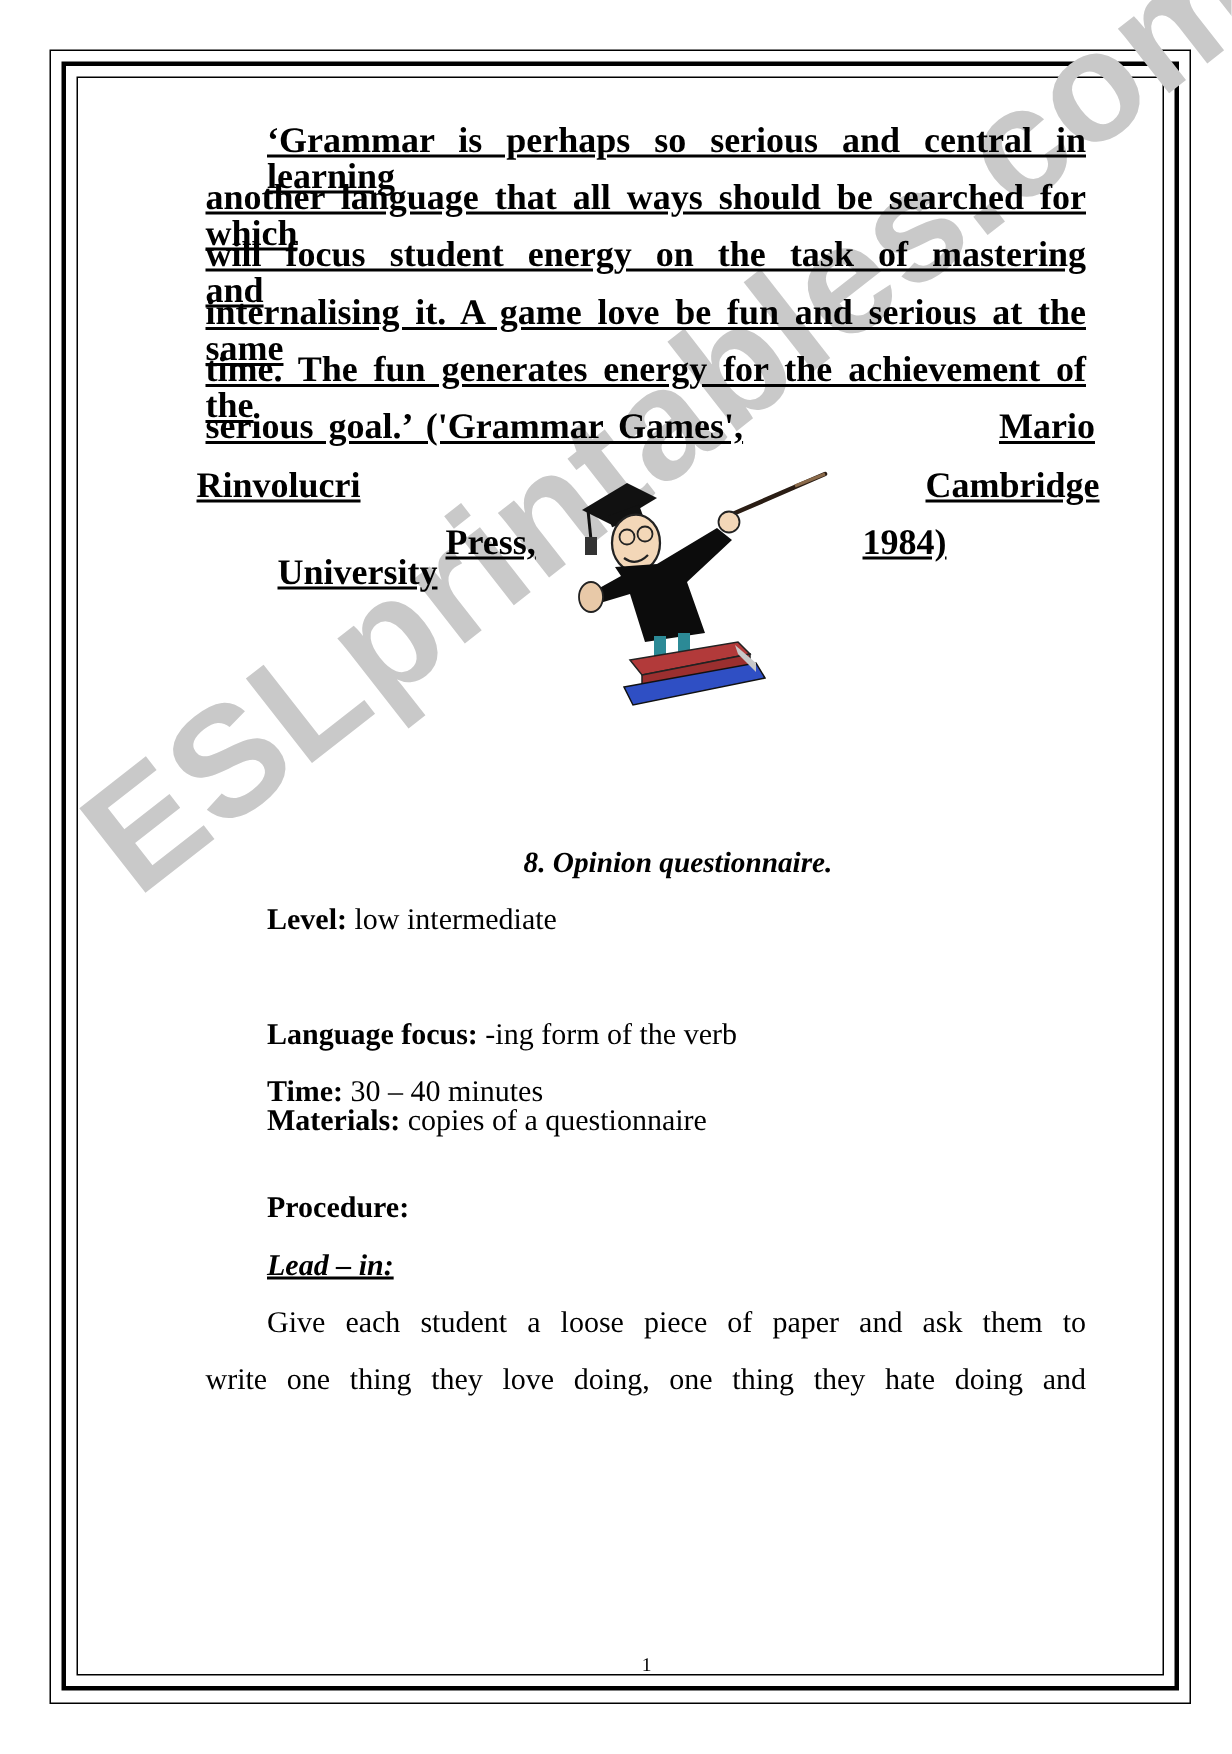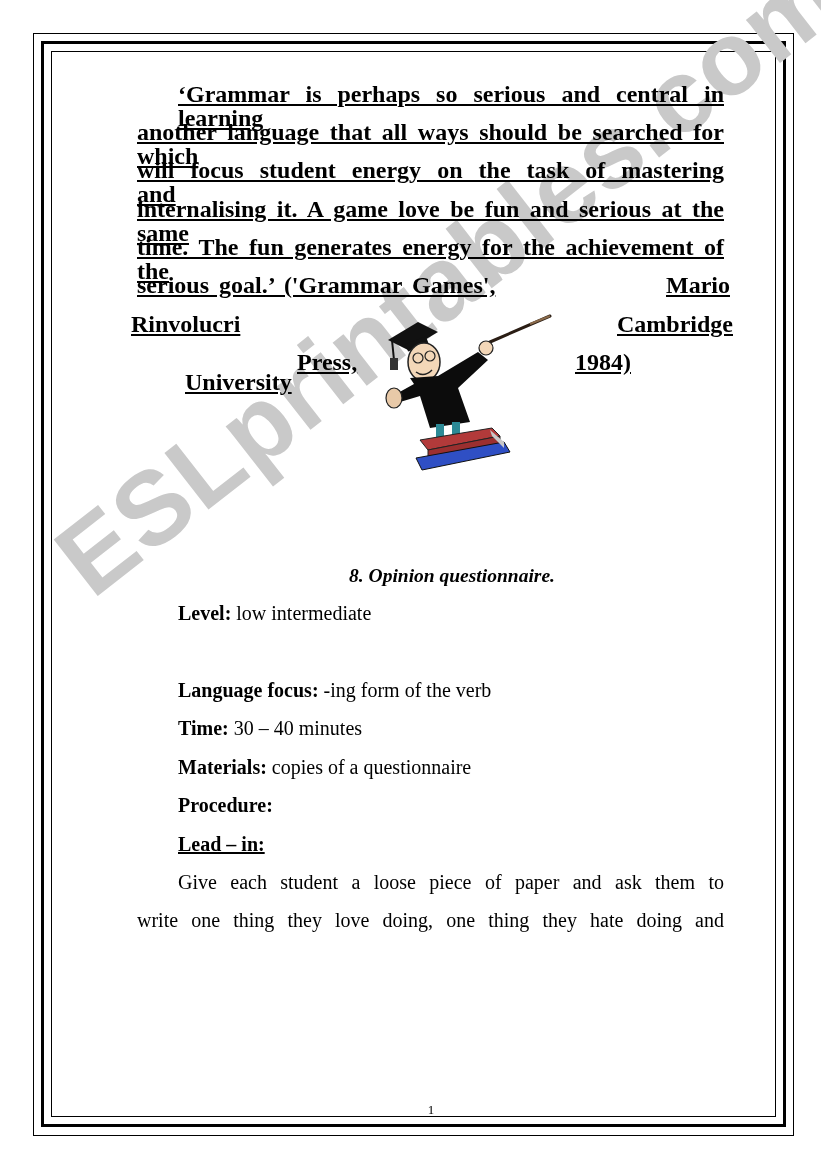--- a/index.html
+++ b/index.html
@@ -22,21 +22,21 @@
   .q { font-weight: bold; font-size: 24px; text-decoration: underline; }
   .justify { text-align: justify; text-align-last: justify; white-space: normal; }
 
   .clipart { position: absolute; left: 380px; top: 310px; width: 175px; height: 162px; z-index: 3; }
 
   .heading { position: absolute; left: 137px; width: 630px; text-align: center; font-weight: bold; font-size: 33px; top: 503px; line-height: 1; }
   .subheading { position: absolute; left: 137px; width: 630px; text-align: center; font-weight: bold; font-style: italic; font-size: 19.5px; top: 566px; line-height: 1; }
 
   .item { position: absolute; left: 178px; font-size: 20px; white-space: nowrap; line-height: 1; }
   .item b { font-weight: bold; }
-  .leadin { font-weight: bold; text-decoration: underline; }
+  .leadin { font-weight: bold; font-style: italic; text-decoration: underline; }
 
   .para { position: absolute; font-size: 20px; line-height: 1; text-align: justify; text-align-last: justify; white-space: normal; }
 
   .pagenum { position: absolute; left: 425px; top: 1103px; font-size: 13px; width: 12px; text-align: center; line-height: 1; }
 </style>
 </head>
 <body>
 
 <div class="frame frame-outer"></div>
 <div class="frame frame-middle"></div>
@@ -97,21 +97,21 @@
 
   <div class="item" style="top:603px;">
     <b>Level:</b><span> low intermediate</span>
   </div>
   <div class="item" style="top:680px;">
     <b>Language focus:</b><span> -ing form of the verb</span>
   </div>
   <div class="item" style="top:718px;">
     <b>Time:</b><span> 30 – 40 minutes</span>
   </div>
-  <div class="item" style="top:757px;">
+  <div class="item" style="top:737px;">
     <b>Materials:</b><span> copies of a questionnaire</span>
   </div>
   <div class="item" style="top:795px;">
     <b>Procedure:</b><span></span>
   </div>
   <div class="item leadin" style="top:834px;">Lead – in:</div>
 
   <div class="para" style="left:178px; top:872px; width:546px;">Give each student a loose piece of paper and ask them to</div>
   <div class="para" style="left:137px; top:910px; width:587px;">write one thing they love doing, one thing they hate doing and</div>
 

